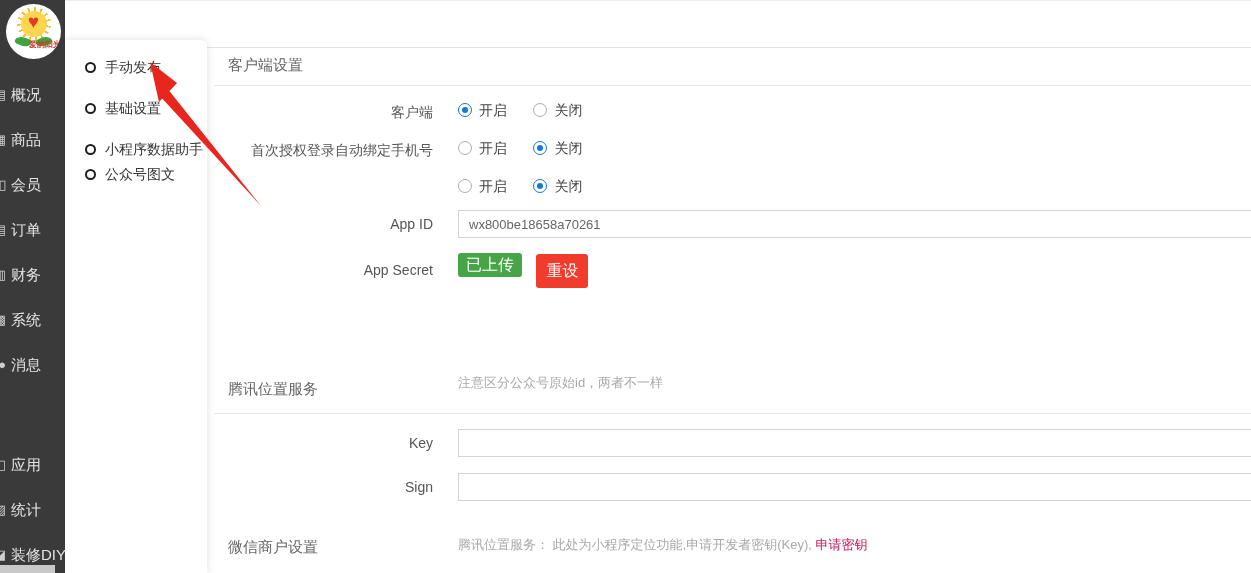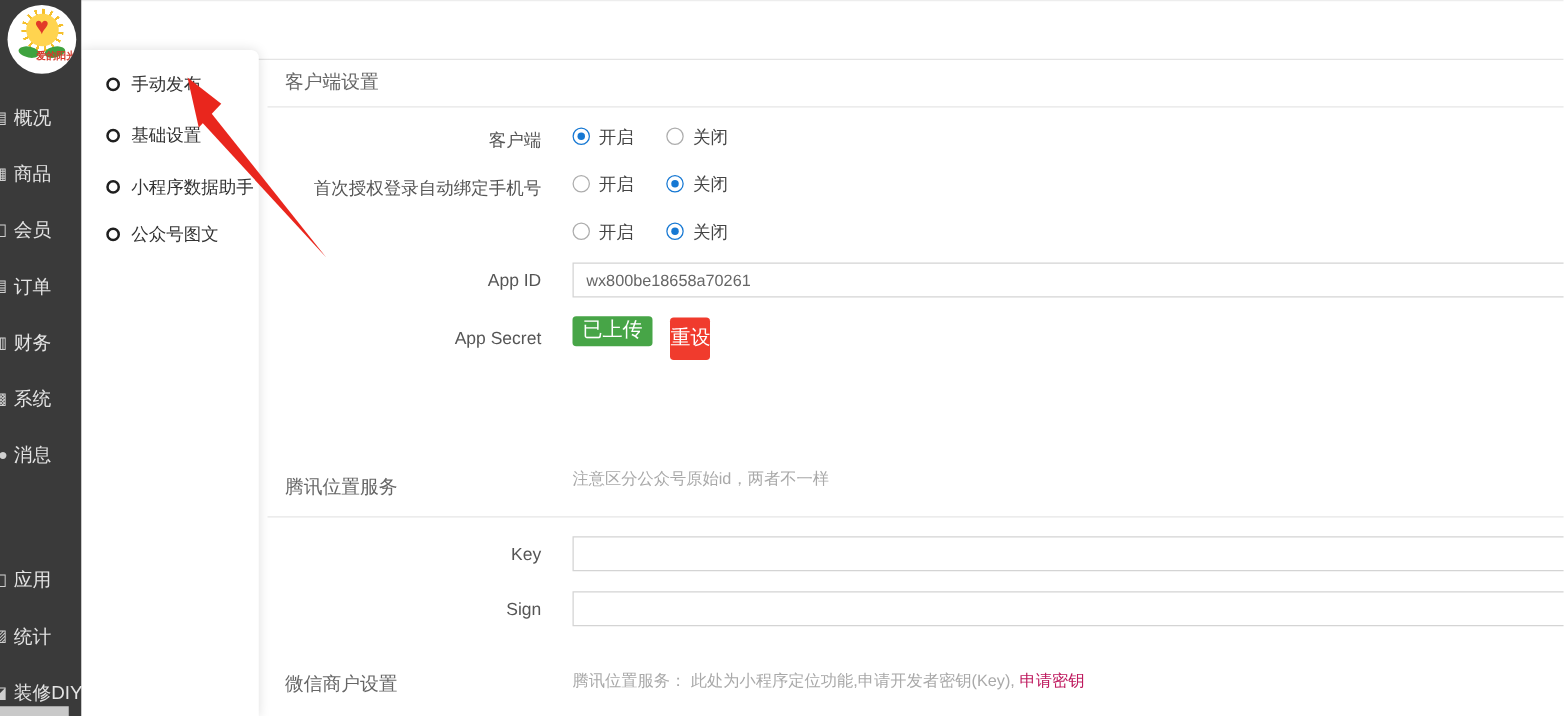--- a/index.html
+++ b/index.html
@@ -54,21 +54,21 @@
   .radio.checked i { border-color:#1678d3; }
   .radio.checked i::after { content:''; position:absolute; left:3px; top:3px; right:3px; bottom:3px;
     background:#1678d3; border-radius:50%; }
   .radio em { font-style:normal; font-size:14px; color:#444; margin-left:7px; }
   .txt { width:845px; height:28px; border:1px solid #d4d4d4; font-size:13px; color:#666;
     padding:0 10px; outline:none; background:#fff; font-family:"Liberation Sans","DejaVu Sans",sans-serif; }
   .btn { display:inline-block; border:none; color:#fff; border-radius:3px; cursor:pointer;
     font-family:"Liberation Sans","DejaVu Sans",sans-serif; }
   .btn-green { background:#47a547; height:24px; line-height:24px; padding:0 8px; font-size:16px;
     vertical-align:6px; }
-  .btn-red { background:#f03b2d; height:34px; line-height:34px; padding:0 0; font-size:16px;
+  .btn-red { background:#f03b2d; height:34px; line-height:34px; padding:0 10px; font-size:16px;
     margin-left:10px; }
   .help { font-size:13px; color:#a9a9a9;margin-top:36px; }
   .help a { color:#be185d; text-decoration:none; cursor:pointer; }
 
   
   .arrow-svg { position:absolute; left:0; top:0; z-index:10; pointer-events:none; }
 </style>
 </head>
 <body>
 
@@ -97,21 +97,21 @@
     <div class="side-item" style="top:498px"><span class="icon-frag">▨</span><span>统计</span></div>
     <div class="side-item" style="top:543px"><span class="icon-frag">◪</span><span>装修DIY</span></div>
 
     <div class="side-strip"></div>
   </div>
 
   <div class="submenu">
     <div class="sub-item" style="top:16px"><span class="sub-circle"></span><span>手动发布</span></div>
     <div class="sub-item" style="top:57px"><span class="sub-circle"></span><span>基础设置</span></div>
     <div class="sub-item" style="top:98px"><span class="sub-circle"></span><span>小程序数据助手</span></div>
-    <div class="sub-item" style="top:136px"><span class="sub-circle"></span><span>公众号图文</span></div>
+    <div class="sub-item" style="top:123px"><span class="sub-circle"></span><span>公众号图文</span></div>
   </div>
 
   <div class="main">
 
     <div class="sec-title" style="top:8px">客户端设置</div>
     <div class="divider" style="top:37px"></div>
 
     <div class="frow" style="top:53px;height:22px">
       <div class="flabel" style="line-height:22px">客户端</div>
       <div class="fctrl radio-group">

